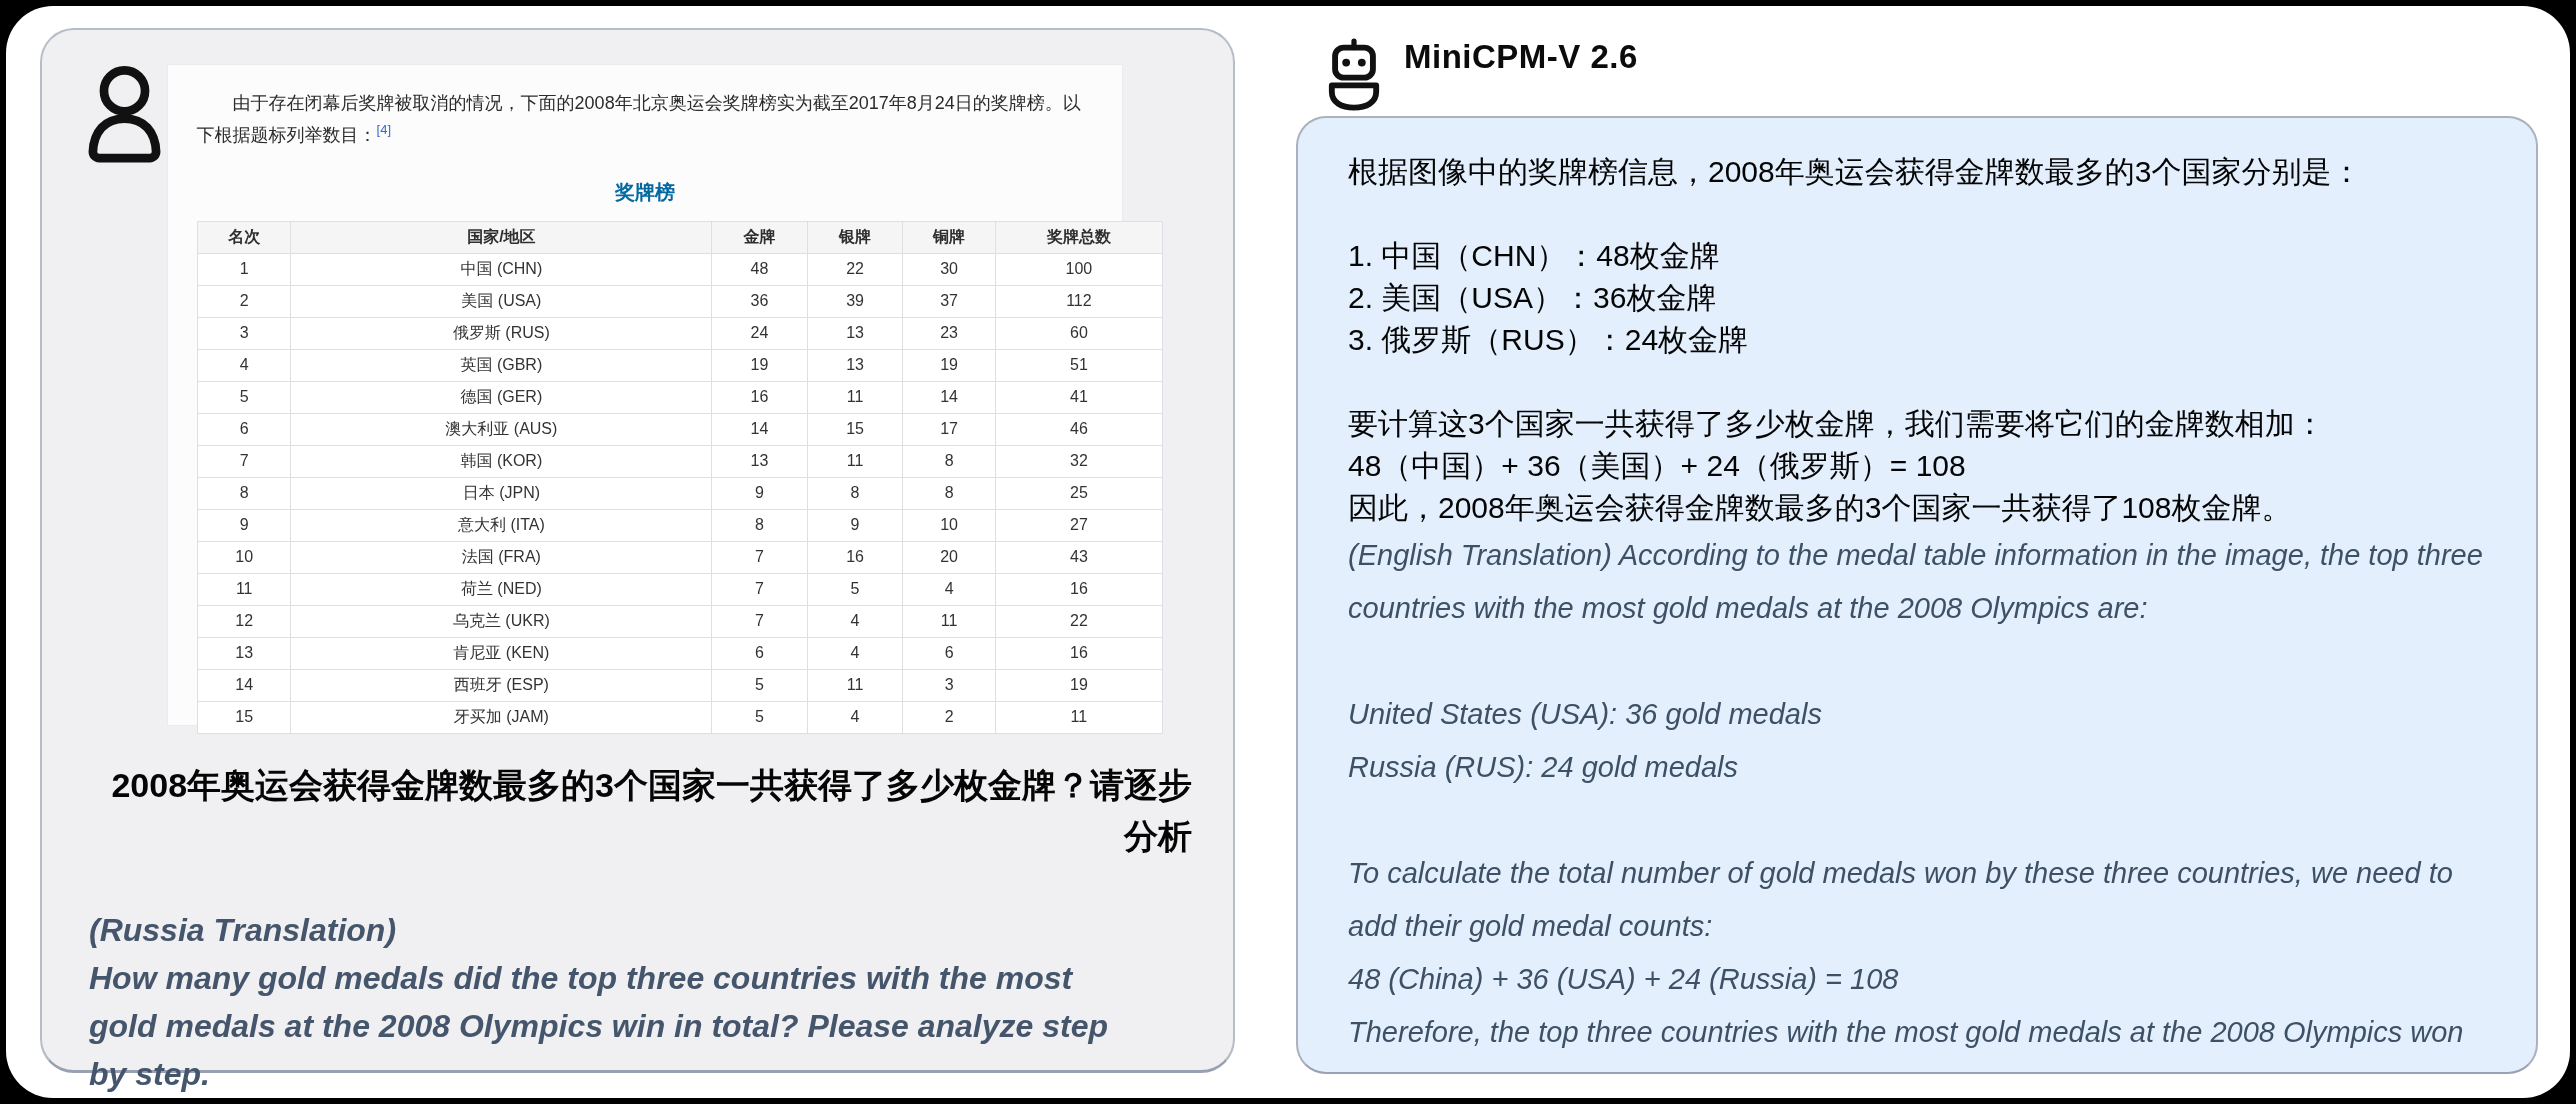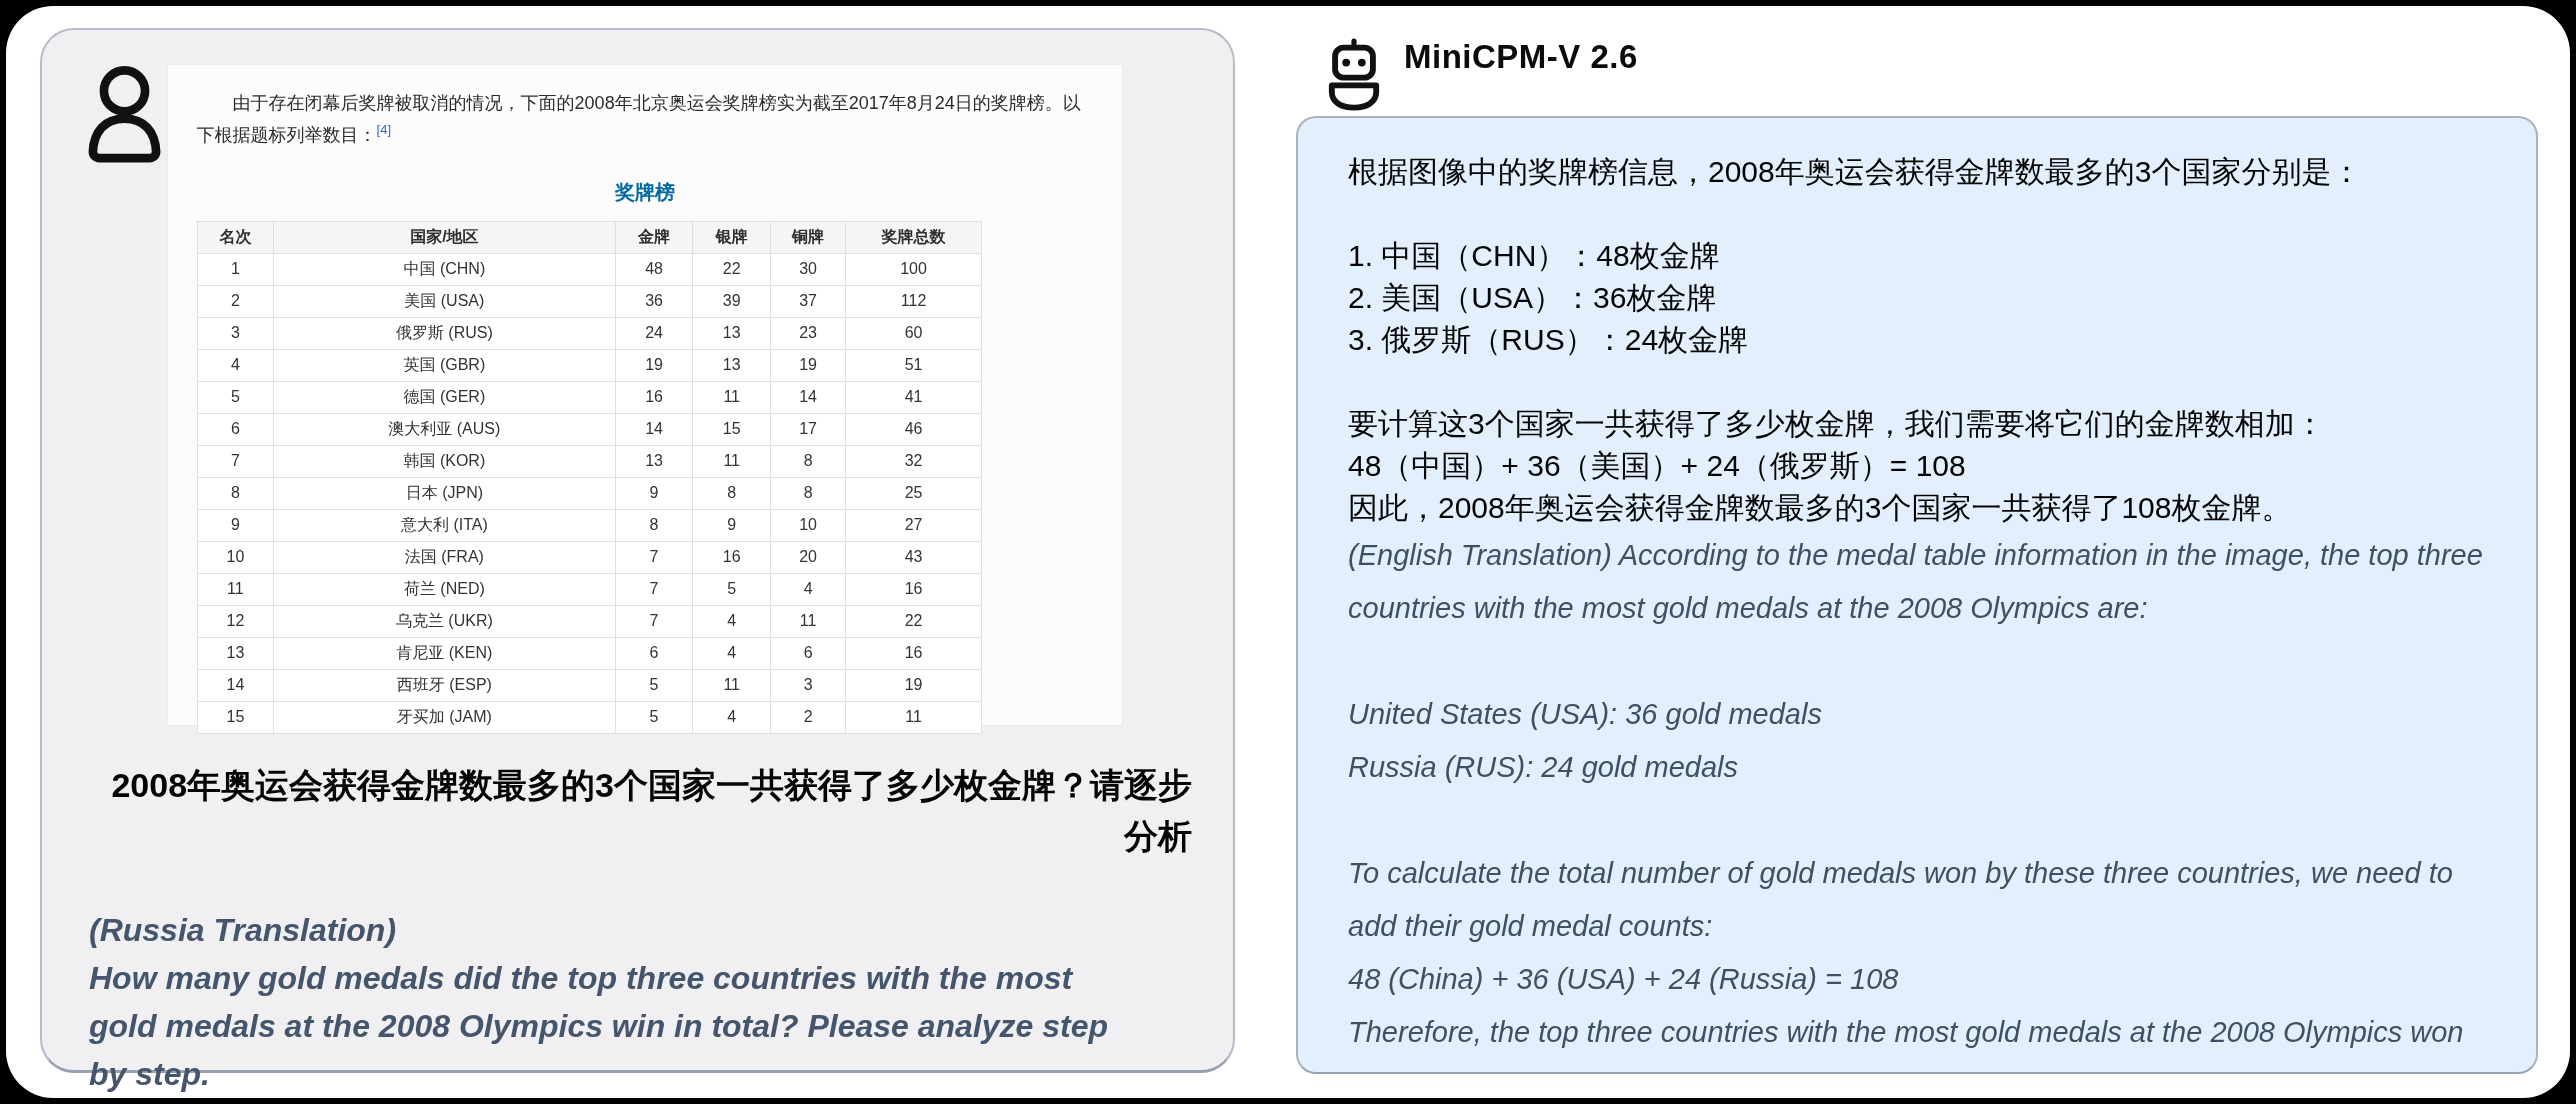--- a/index.html
+++ b/index.html
@@ -10,39 +10,39 @@
   
   .left-panel{position:absolute;left:40px;top:28px;width:1195px;height:1045px;box-sizing:border-box;
               background:#f0f0f2;border:2.1px solid #b6bcc8;border-bottom:3.2px solid #98a1b2;border-radius:34px;}
   .user-icon{position:absolute;left:43px;top:32px;width:79px;height:102px;}
 
   .doc{position:absolute;left:126px;top:35px;width:954px;height:660px;box-sizing:border-box;
        background:#fcfcfd;box-shadow:0 0 0 0.5px #e6e6ea;padding:19px 24.6px;}
   .doc-intro{margin:4px;font-size:18px;line-height:1.72;color:#2b2b2b;text-indent:2em;}
   .doc-intro sup{color:#2f6bd7;font-size:13px;}
   .doc-title{margin:28px 0 15px 0;text-align:center;font-size:20px;font-weight:700;color:#0369a1;}
-  table.medals{border-collapse:collapse;width:785px;margin-left:4.3px;font-size:16px;color:#333;table-layout:fixed;}
+  table.medals{border-collapse:collapse;width:966px;margin-left:4.3px;font-size:16px;color:#333;table-layout:fixed;}
   table.medals th,table.medals td{border:1.1px solid #dfdfe3;height:31px;text-align:center;padding:0 3.2px;
                                   overflow:hidden;white-space:nowrap;}
   table.medals th{background:#f5f5f6;font-weight:600;color:#2f2f2f;}
   table.medals td{background:#ffffff;font-weight:400;}
 
   .question{position:absolute;left:47px;top:730px;width:1103px;font-size:34px;font-weight:700;
             line-height:1.5;color:#050505;text-align:right;}
   .translation{position:absolute;left:47px;top:876px;width:1056px;font-size:32px;font-weight:700;
                font-style:italic;color:#45566c;line-height:1.5;}
   .translation .label{display:block;}
 
   
   .right-header{position:absolute;left:1324px;top:38px;display:flex;gap:20px;}
   .robot-icon{width:60px;height:74px;}
   .model-name{font-size:33px;font-weight:800;color:#0b0b0b;letter-spacing:0.5px;}
 
   .bubble{position:absolute;left:1296px;top:116px;width:1242px;height:958px;box-sizing:border-box;
-          background:#e3effc;border:2.1px solid #abb1bd;border-bottom-color:#99a1b2;border-radius:20px;
+          background:#e3effc;border:2.1px solid #abb1bd;border-bottom-color:#99a1b2;border-radius:30px;
           padding:33px 50px 4px 50px;overflow:hidden;}
   .zh-block{font-size:30px;line-height:42px;color:#050505;}
   .en-block{font-size:29px;line-height:53px;font-style:italic;color:#3e5065;}
   .line{min-height:1em;}
 </style>
 </head>
 <body>
 
 <div class="stage">
   <div class="card"></div>

